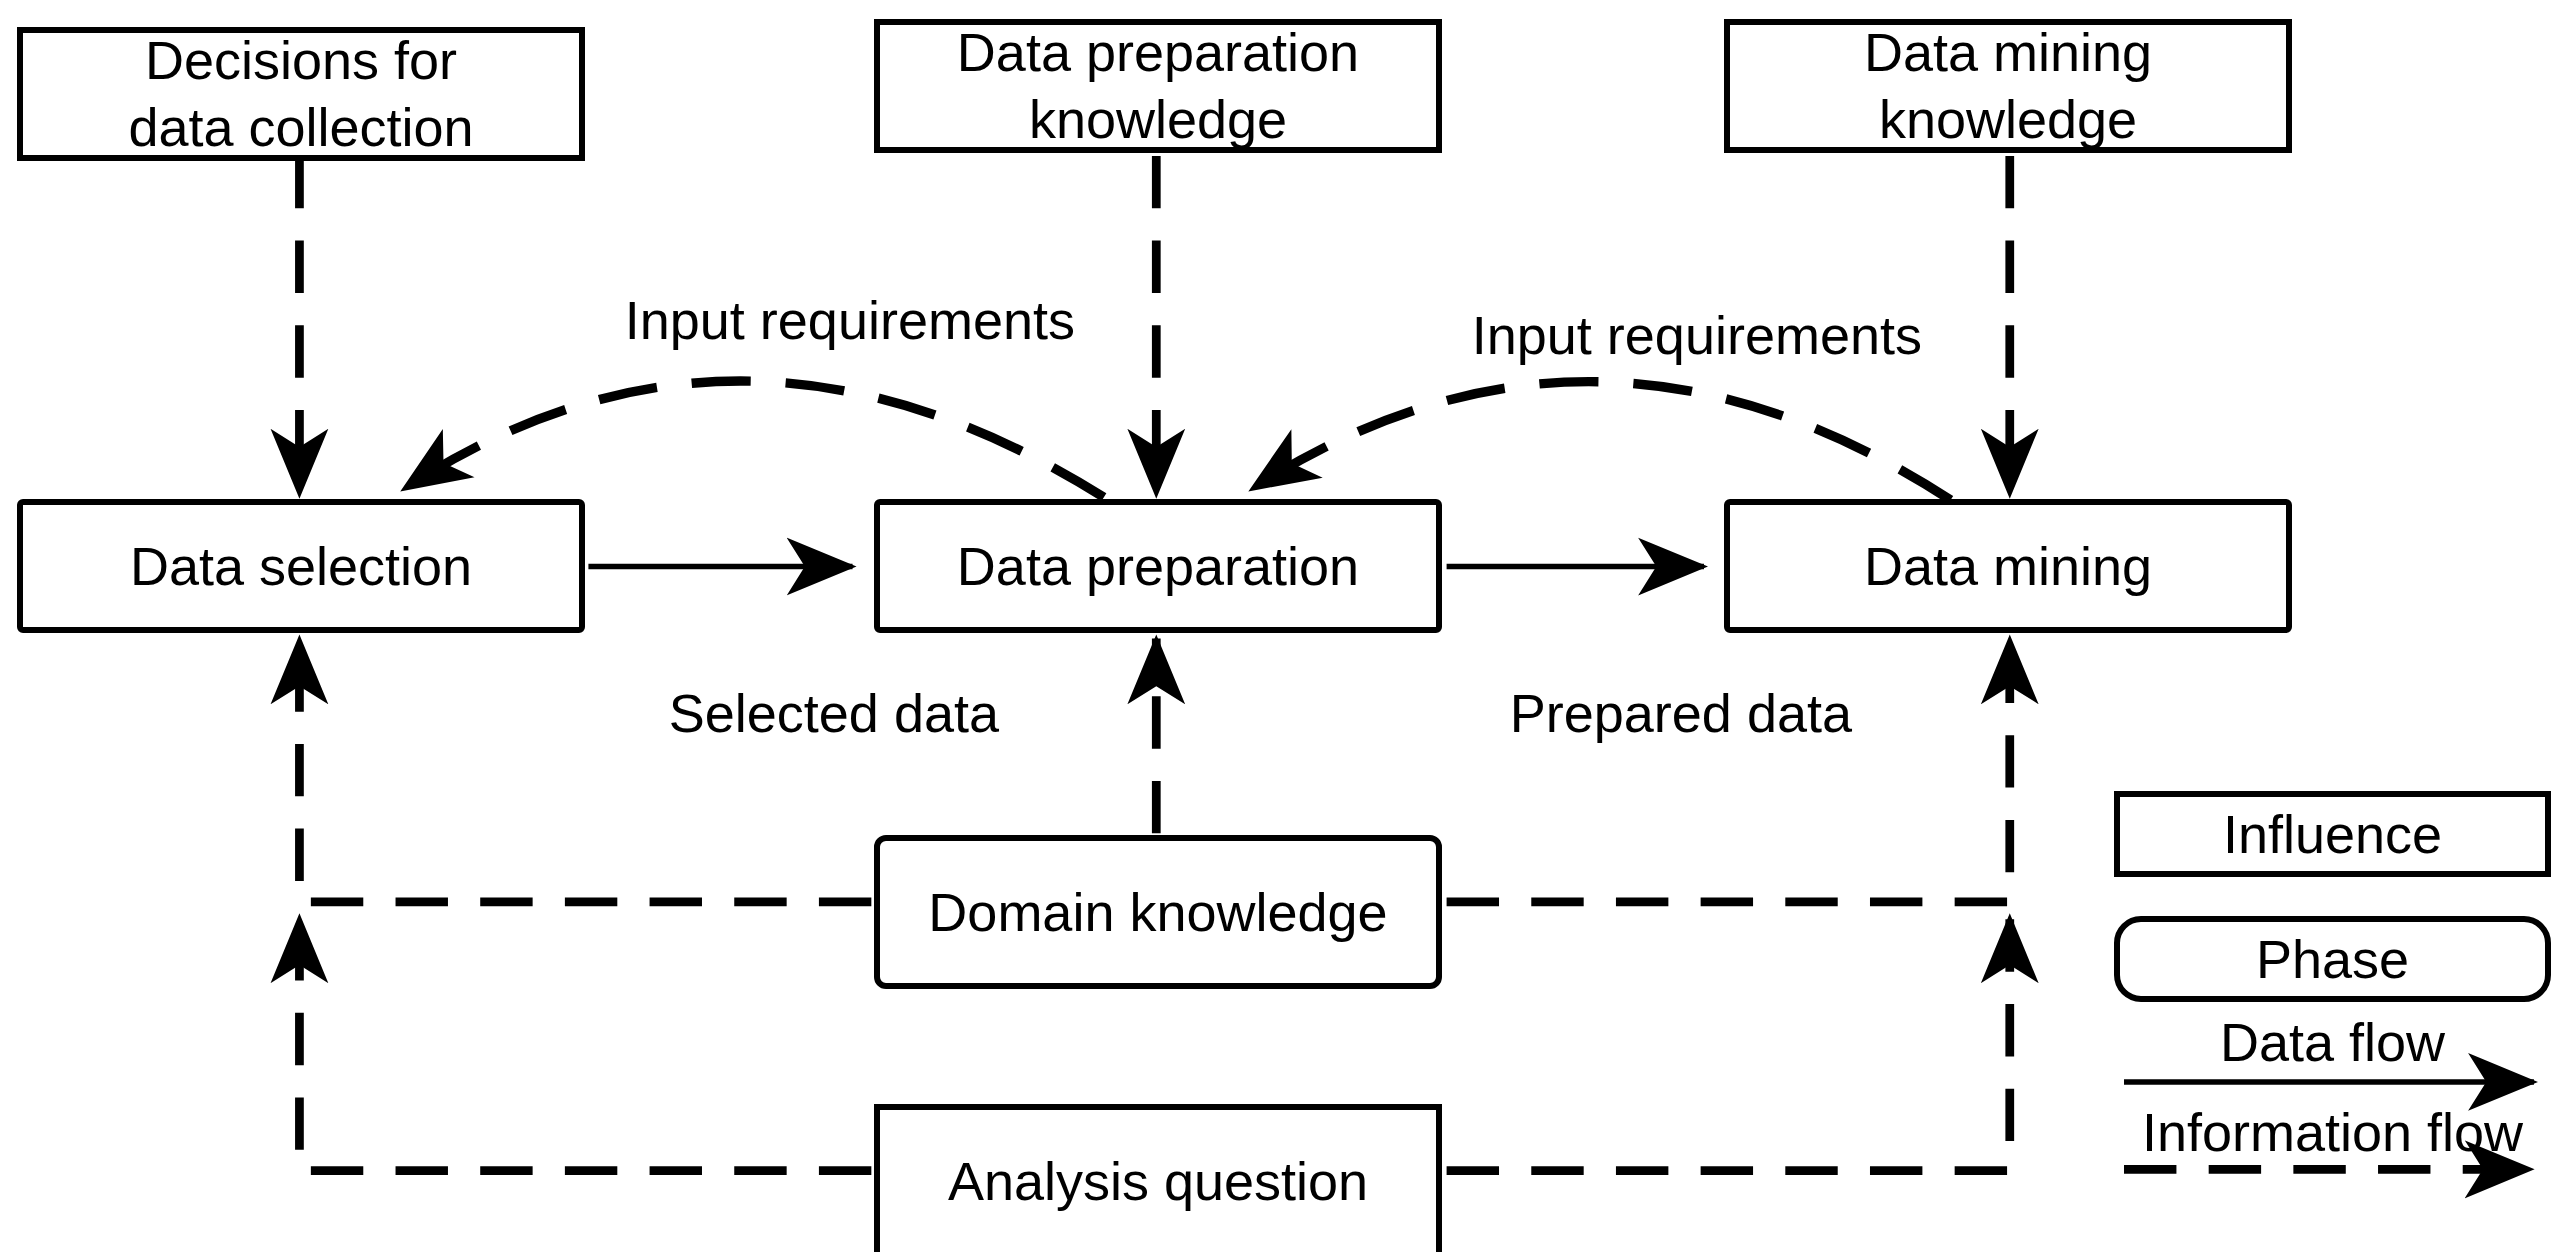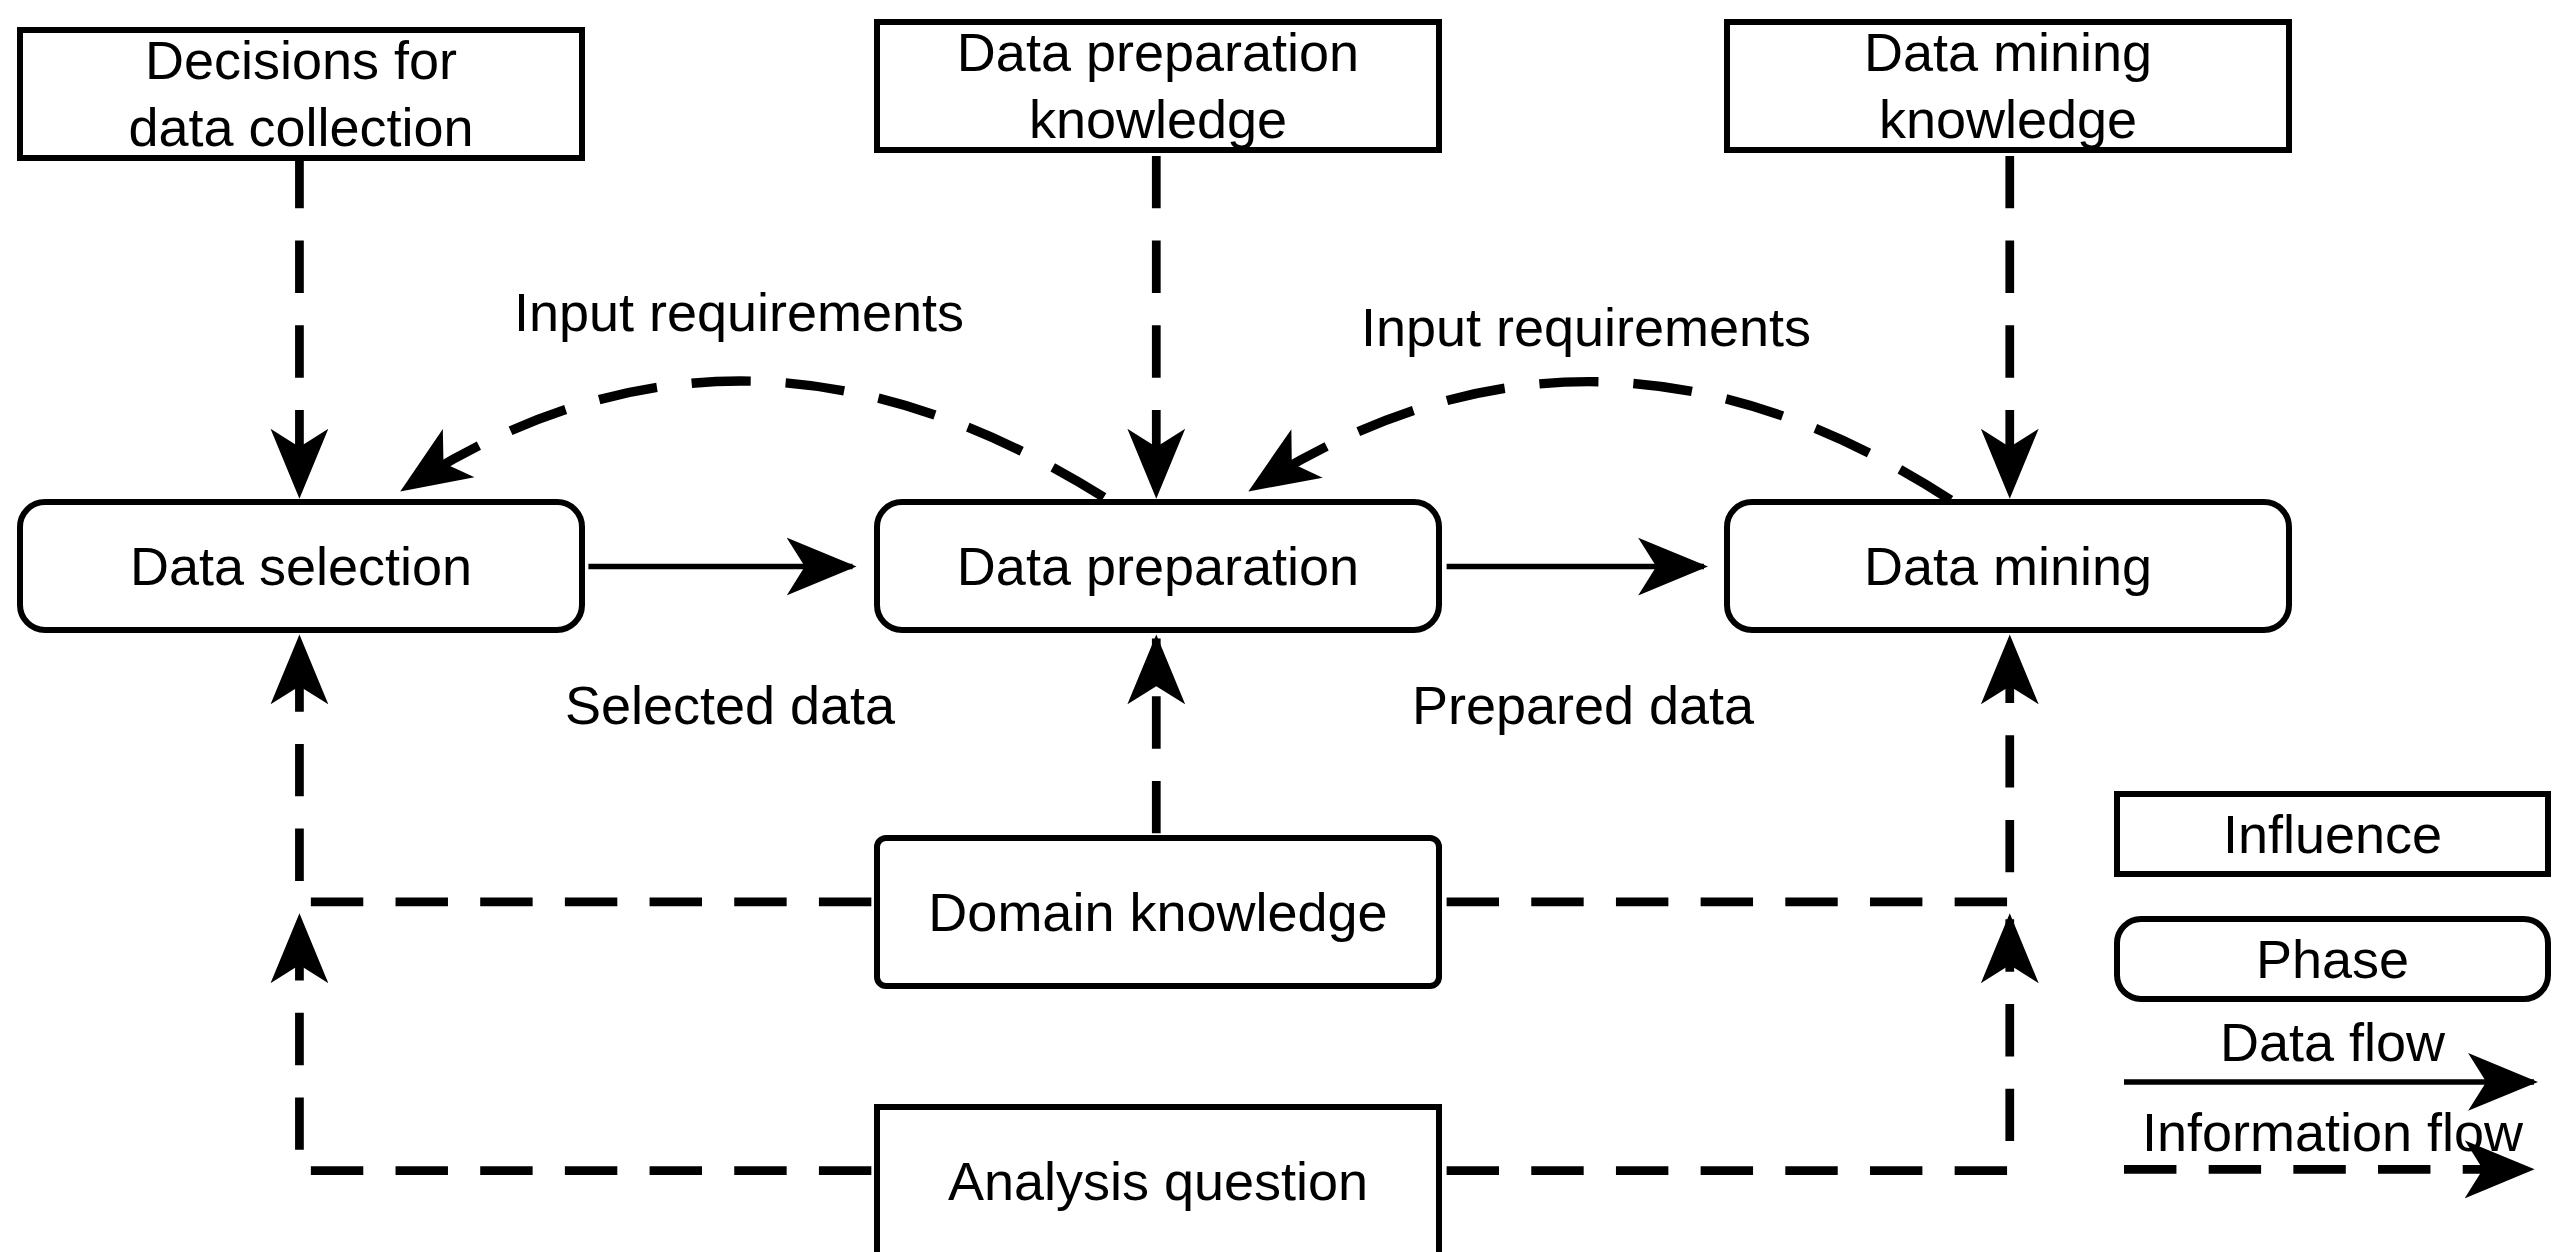--- a/index.html
+++ b/index.html
@@ -31,28 +31,29 @@
     border: 6.7px solid #000000;
     display: flex;
     align-items: center;
     justify-content: center;
     text-align: center;
     font-size: 54px;
     line-height: 67px;
     white-space: pre-line;
     z-index: 2;
   }
-  .node.phase { border-radius: 28px; }
+  .node.phase { border-radius: 6px; }
   .edge-label {
     position: absolute;
-    text-align: center;
+    text-align: right;
     font-size: 54px;
     line-height: 67px;
     z-index: 3;
     white-space: nowrap;
+    margin-top: 8px;
   }
   .legend-title {
     position: absolute;
     left: 2113px;
     top: 696px;
     font-size: 56px;
     line-height: 67px;
     z-index: 3;
   }
   .legend-box {

